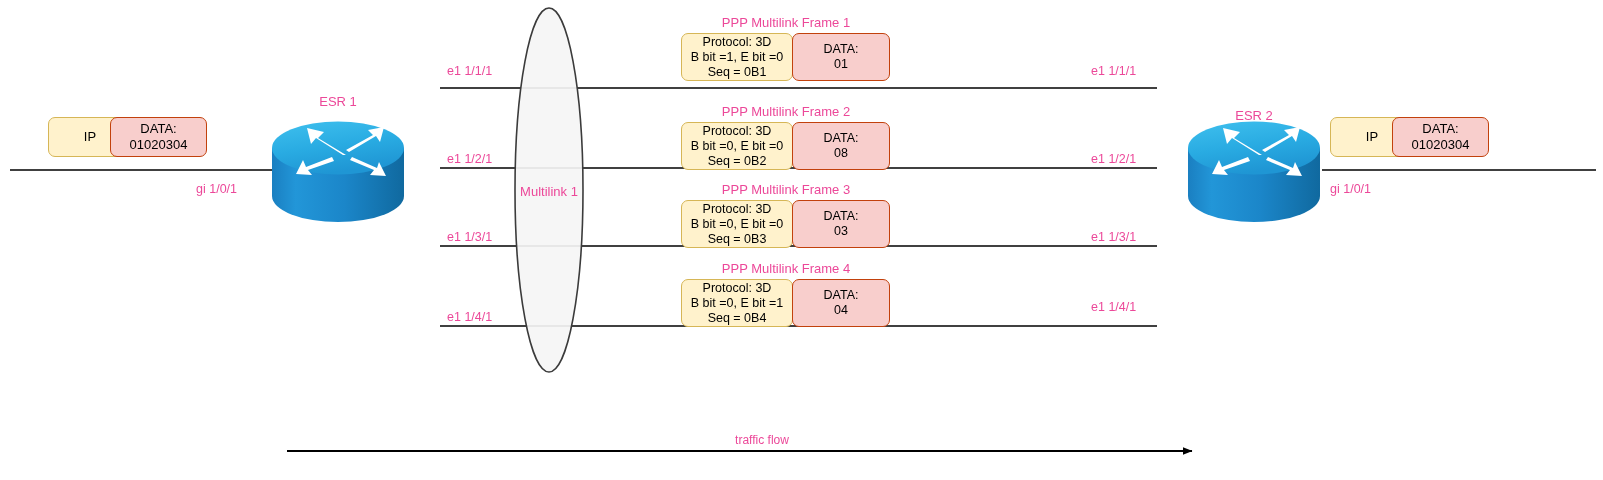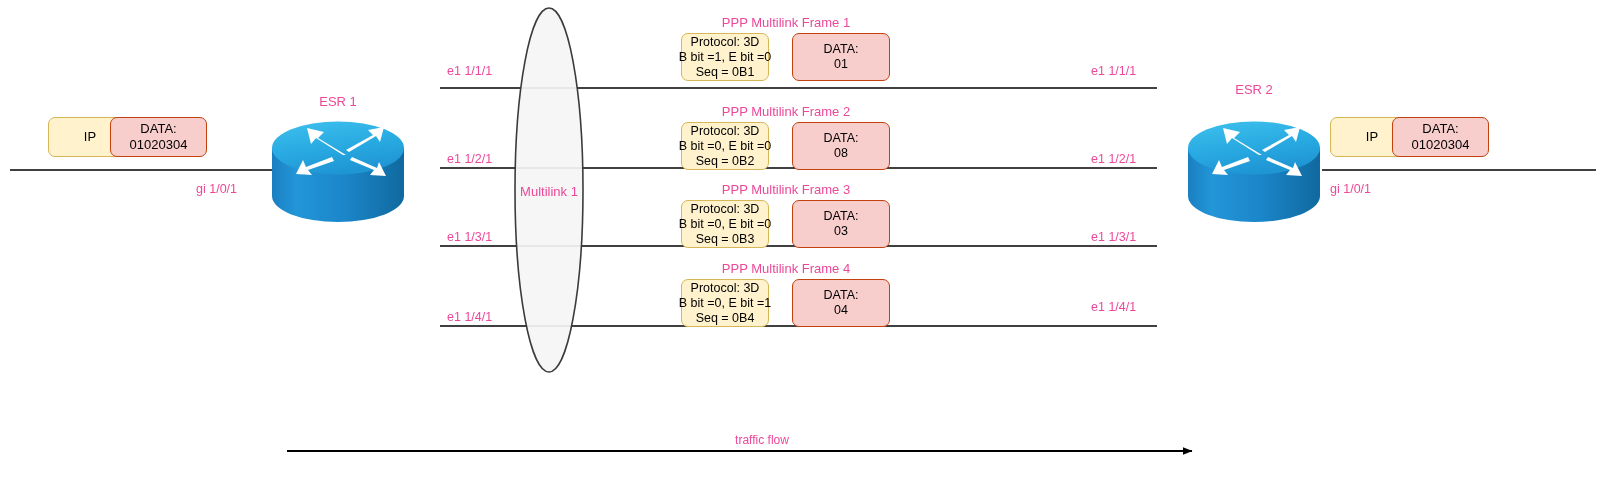--- a/index.html
+++ b/index.html
@@ -58,21 +58,21 @@
     width: 84px;
     height: 40px;
   }
   .databox {
     width: 97px;
     height: 40px;
   }
 
   
   .hdrbox {
-    width: 88px;
+    width: 112px;
     height: 48px;
     font-size: 12.5px;
     line-height: 15px;
   }
   .payloadbox {
     width: 98px;
     height: 48px;
     font-size: 12.5px;
     line-height: 15px;
   }
@@ -170,21 +170,21 @@
   <div class="lbl lbl-center" style="left:338px; top:94px;">ESR 1</div>
   <div class="lbl lbl-sm" style="left:196px; top:182px;">gi 1/0/1</div>
 
   <div class="pkt pkt-ip ipbox" style="left:1330px; top:117px;">
     <span>IP</span>
   </div>
   <div class="pkt pkt-data databox" style="left:1392px; top:117px;">
     <span>DATA:</span>
     <span>01020304</span>
   </div>
-  <div class="lbl lbl-center" style="left:1254px; top:82px;">ESR 2</div>
+  <div class="lbl lbl-center" style="left:1254px; top:108px;">ESR 2</div>
   <div class="lbl lbl-sm" style="left:1330px; top:182px;">gi 1/0/1</div>
 
   <div class="lbl lbl-center" style="left:549px; top:184px;">Multilink 1</div>
 
   <div class="lbl lbl-sm" style="left:447px; top:64px;">e1 1/1/1</div>
   <div class="lbl lbl-sm" style="left:1091px; top:64px;">e1 1/1/1</div>
   <div class="lbl lbl-center lbl-frame-title" style="left:786px; top:15px;">PPP Multilink Frame 1</div>
   <div class="pkt pkt-ip hdrbox" style="left:681px; top:33px;">
     <span>Protocol: 3D</span>
     <span>B bit =1, E bit =0</span>

